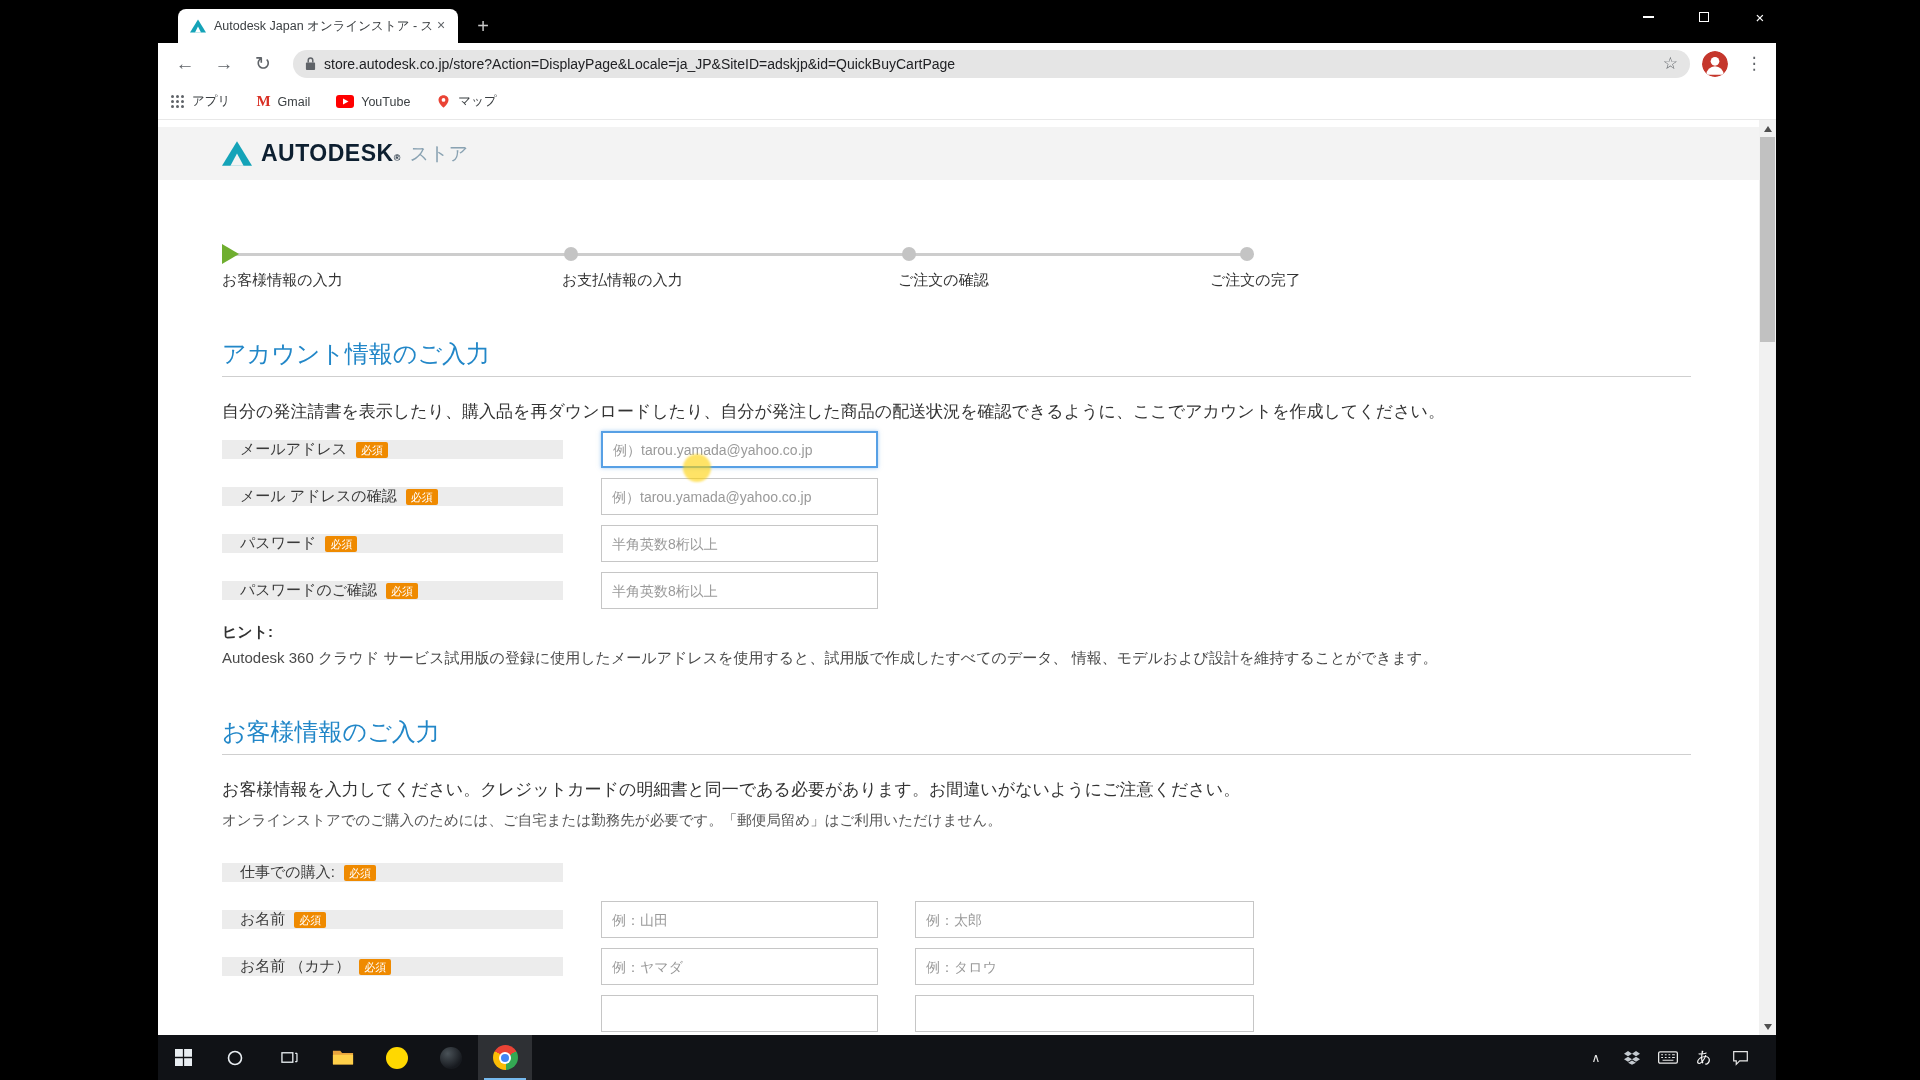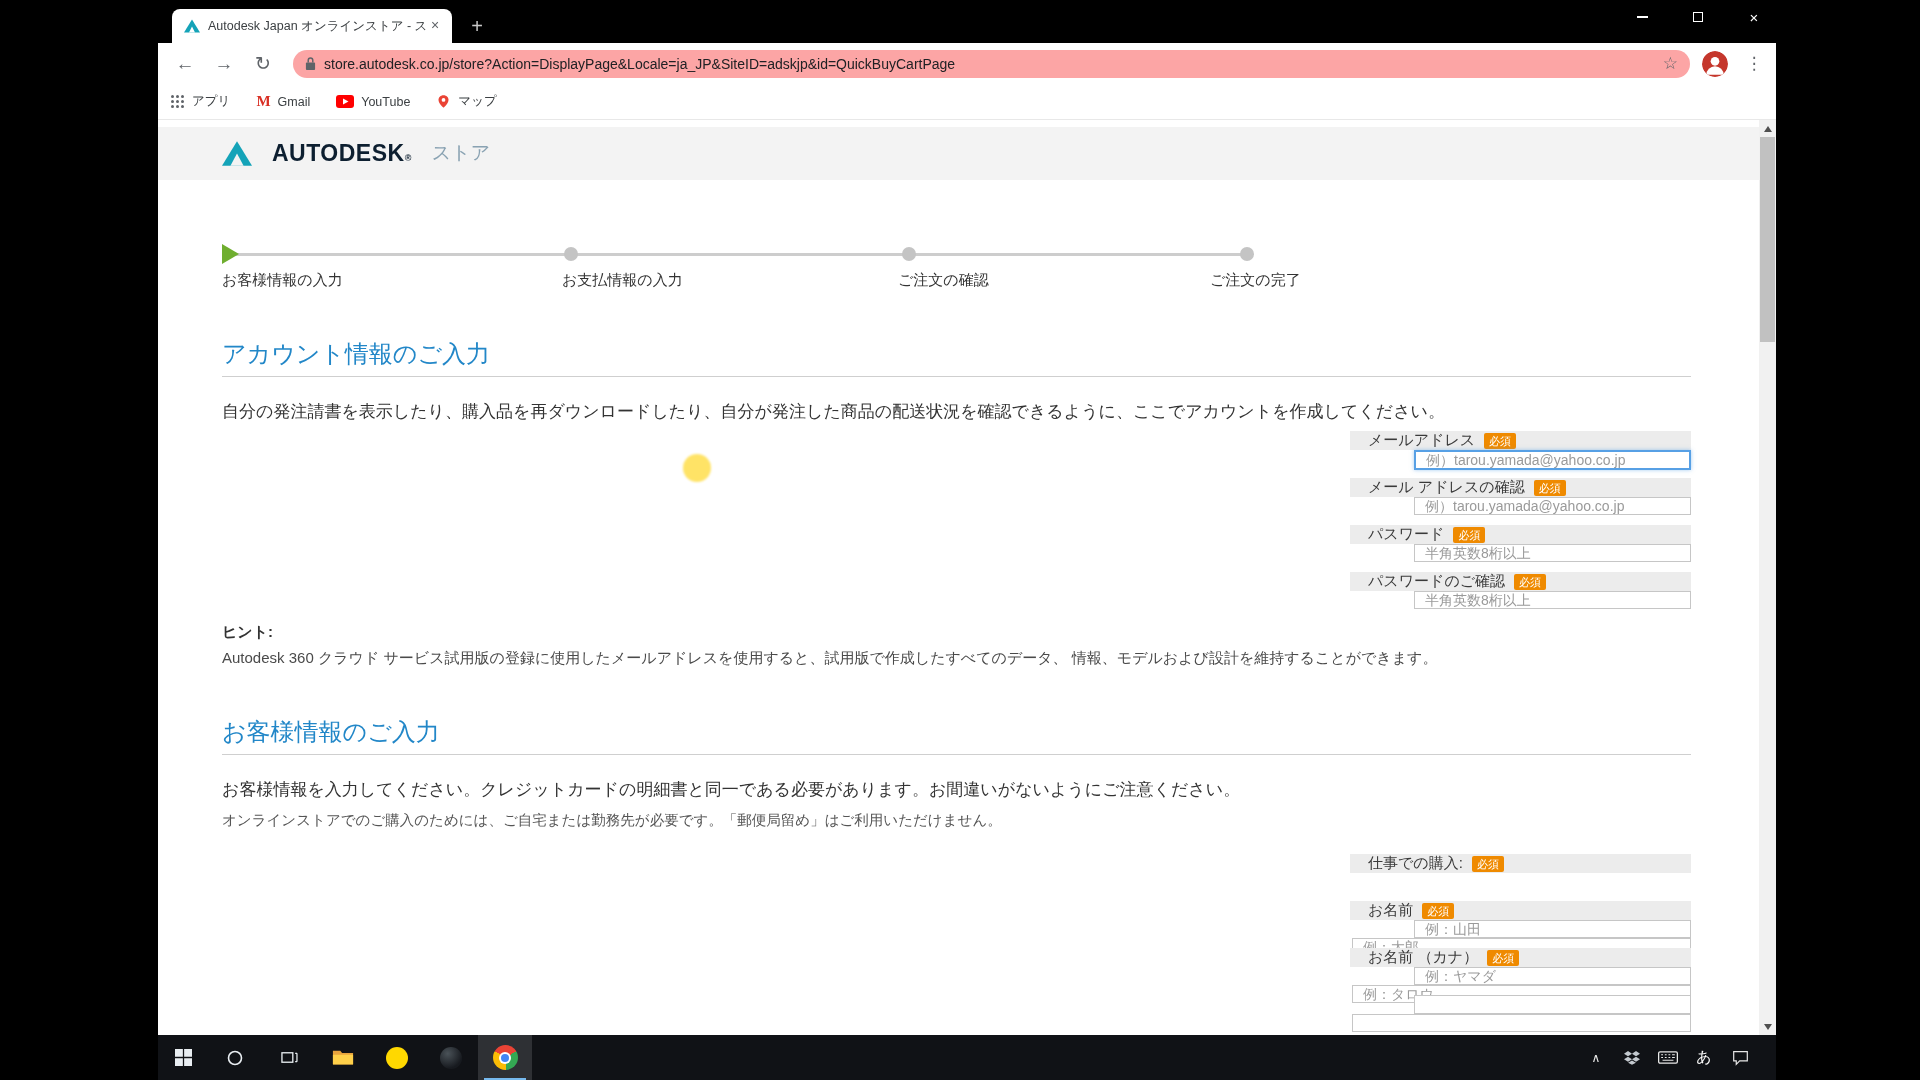--- a/index.html
+++ b/index.html
@@ -2,41 +2,41 @@
 <html><head>
 <meta charset="utf-8">
 <style>
   * { margin:0; padding:0; box-sizing:border-box; }
   html,body { width:1920px; height:1080px; background:#000; overflow:hidden;
               font-family:"Liberation Sans","DejaVu Sans",sans-serif; }
 
   .desktop { position:absolute; left:158px; top:0; width:1618px; height:1080px; }
 
   
-  .titlebar { position:absolute; left:6px; top:0; width:100%; height:43px; background:#000; }
+  .titlebar { position:absolute; left:12px; top:0; width:100%; height:43px; background:#000; }
   .tab { position:absolute; left:8px; top:9px; width:280px; height:34px; background:#fff;
          border-radius:8px 8px 0 0; display:flex; align-items:center; padding:0 8px 0 12px; }
   .tab-favicon { width:16px; height:14px; flex:0 0 auto; }
   .tab-title { flex:1; margin-left:8px; font-size:12.5px; color:#3c4043; white-space:nowrap; overflow:hidden; }
   .tab-close { flex:0 0 auto; width:18px; height:18px; line-height:17px; text-align:center;
                color:#5f6368; font-size:14px; border-radius:50%; }
   .newtab-btn { position:absolute; left:300px; top:14px; width:26px; height:26px; color:#c9c9c9;
                 font-size:20px; line-height:24px; text-align:center; border-radius:50%; }
   .win-controls { position:absolute; right:0; top:0; height:34px; display:flex; }
   .win-btn { width:56px; height:34px; display:flex; align-items:center; justify-content:center; color:#fff; }
   .ic-min { width:11px; height:1.5px; background:#fff; display:block; }
   .ic-max { width:10px; height:10px; border:1.5px solid #fff; display:block; }
   .ic-close { font-size:15px; line-height:1; }
 
   
   .navbar { position:absolute; left:0; top:43px; width:100%; height:41px; background:#fff;
             display:flex; align-items:center; padding:0 10px; }
   .nav-btn { width:34px; height:34px; border-radius:50%; display:flex; align-items:center; justify-content:center;
              color:#5f6368; font-size:19px; flex:0 0 auto; margin-right:5px; }
-  .omnibox { flex:1; height:28px; margin:0 12px 0 8px; background:#fca5a5; border-radius:14px;
+  .omnibox { flex:1; height:28px; margin:0 12px 0 8px; background:#e5e5e5; border-radius:14px;
              display:flex; align-items:center; padding:0 12px; }
   .lock-icon { flex:0 0 auto; margin-right:8px; display:flex; }
   .url-text { flex:1; font-size:14px; color:#202124; white-space:nowrap; overflow:hidden; }
   .star-btn { flex:0 0 auto; color:#5f6368; font-size:17px; }
   .avatar { width:26px; height:26px; border-radius:50%; overflow:hidden; flex:0 0 auto; margin-right:14px; }
   .menu-btn { width:24px; height:28px; color:#5f6368; font-size:17px; display:flex; align-items:center; justify-content:center; flex:0 0 auto; }
 
   
   .bookmarks { position:absolute; left:0; top:84px; width:100%; height:36px; background:#fff;
                border-bottom:1px solid #e8e8e8; display:flex; align-items:center; padding-left:12px; }
@@ -50,21 +50,21 @@
 
   
   .scrollbar { position:absolute; right:0; top:0; width:17px; height:100%; background:#f1f1f1; z-index:5; }
   .sb-up, .sb-down { position:absolute; left:0; width:17px; height:17px; display:flex; align-items:center; justify-content:center; }
   .sb-up { top:0; } .sb-down { bottom:0; }
   .tri-up { width:0; height:0; border-left:4px solid transparent; border-right:4px solid transparent; border-bottom:6px solid #505050; }
   .tri-down { width:0; height:0; border-left:4px solid transparent; border-right:4px solid transparent; border-top:6px solid #505050; }
   .sb-thumb { position:absolute; left:1px; top:17px; width:15px; height:205px; background:#c1c1c1; }
 
   .site-band { margin-top:7px; height:53px; background:#f3f3f3; display:flex; align-items:center; }
-  .logo-wrap { margin-left:64px; display:flex; align-items:flex-start;gap:11px; }
+  .logo-wrap { margin-left:64px; display:flex; align-items:center; }
   .logo-mark { margin-right:9px; display:flex; }
   .brand-text { font-size:23px; font-weight:bold; color:#0d1f30; letter-spacing:0.5px; }
   .brand-reg { font-size:9px; color:#0d1f30; vertical-align:baseline; }
   .brand-suffix { font-size:19px; color:#89a2b2; margin-left:9px; }
 
   .container { margin-left:64px; width:1469px; }
 
   
   .stepper { position:relative; height:60px; margin-top:62px; }
   .step-line { position:absolute; left:14px; top:11px; width:1014px; height:3px; background:#cdcdcd; }
@@ -76,21 +76,21 @@
   .sl-1 { left:0; } .sl-2 { left:340px; } .sl-3 { left:676px; } .sl-4 { left:988px; }
 
   .section-title { margin-top:36px; font-size:24px; color:#2287c8; font-weight:normal; }
   .rule { margin-top:6px; height:1px; background:#cfcfcf; }
   .intro { margin-top:24px; font-size:17px; color:#333; line-height:22px; }
   .intro2 { margin-top:5px; font-size:17px; color:#333; line-height:22px; }
   .intro-small { margin-top:9px; font-size:14.5px; color:#555; line-height:20px; }
 
   .form { margin-top:8px; }
   .form-c { margin-top:24px; }
-  .form-row { display:flex; align-items:flex-end; margin-bottom:10px; height:37px;flex-direction:column; }
+  .form-row { display:flex; align-items:center; margin-bottom:10px; height:37px; }
   .flabel { width:341px; background:#ececec; display:flex; align-items:center; padding-left:18px; flex:0 0 auto; }
   .flabel-text { font-size:15px; color:#3a3a3a; white-space:nowrap; }
   .badge { margin-left:9px; background:#ef8a00; color:#fff; font-size:11px; line-height:1;
            padding:3px 5px 2px; border-radius:2px; white-space:nowrap; }
   .tinput { margin-left:38px; width:277px; height:37px; border:1px solid #c6c6c6; padding:0 10px;
             font-size:14px; color:#333; font-family:"Liberation Sans","DejaVu Sans",sans-serif; background:#fff; }
   .tinput::placeholder { color:#9a9a9a; opacity:1; }
   .tinput.col2 { margin-left:37px; width:339px; }
   .tinput.focused { border:2px solid #57a0e5; box-shadow:0 0 4px rgba(87,160,229,.55); }
 

